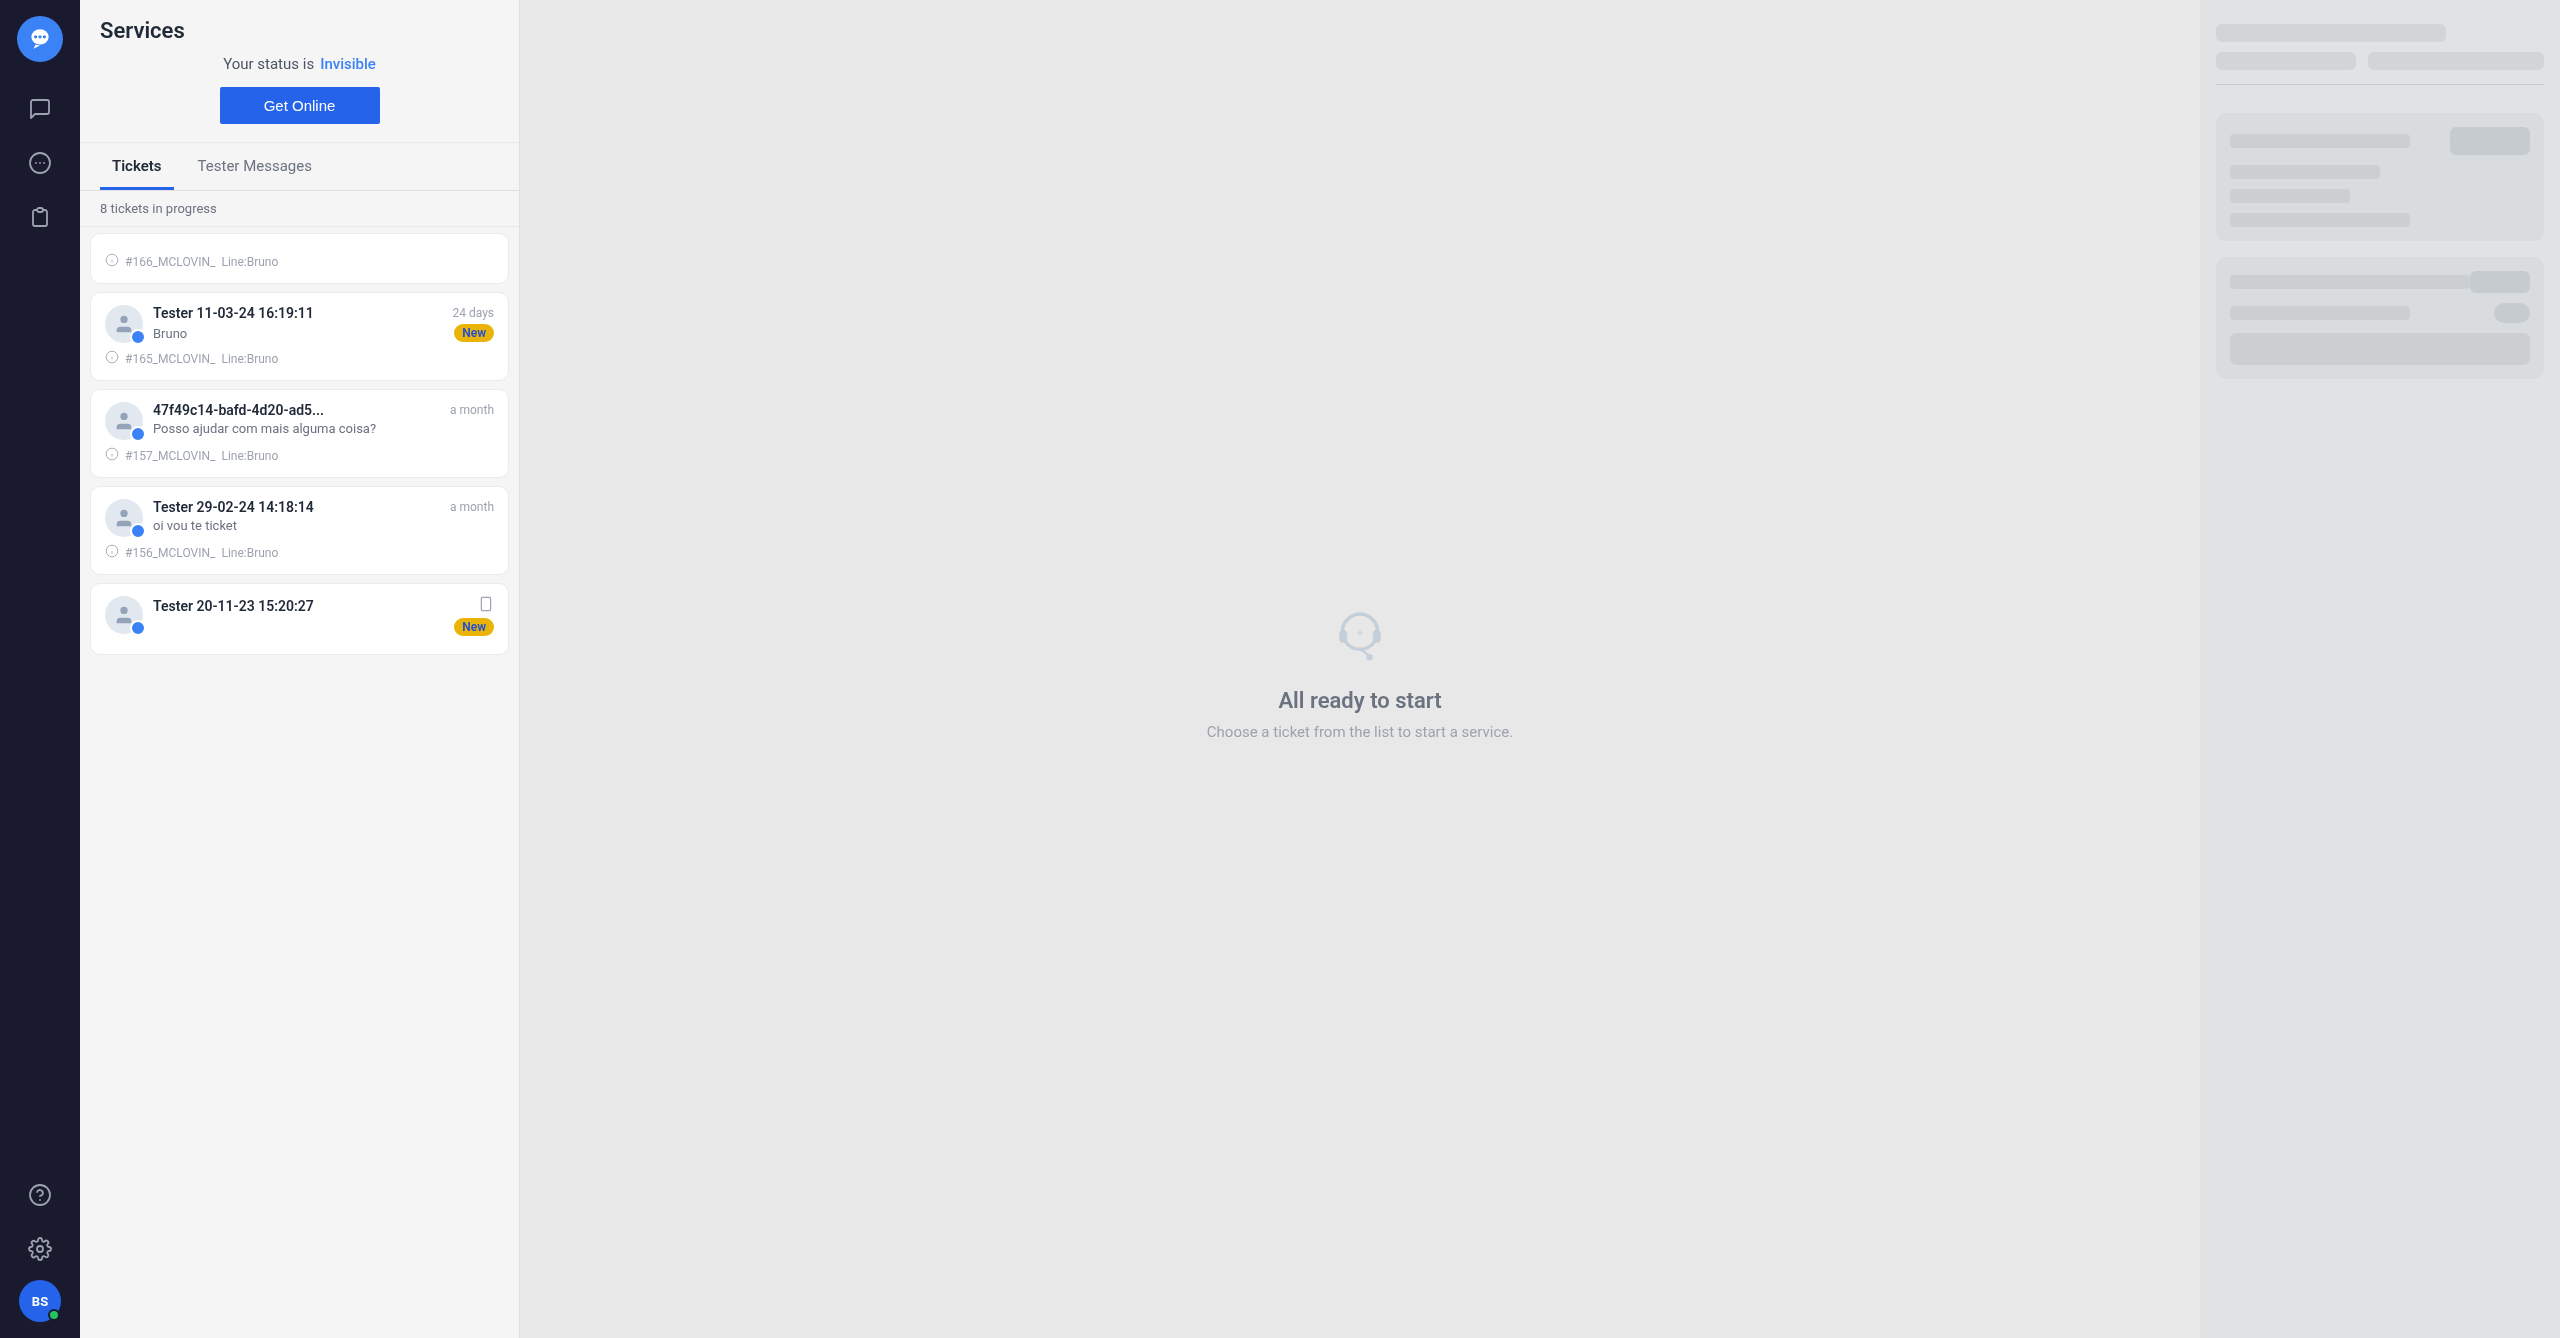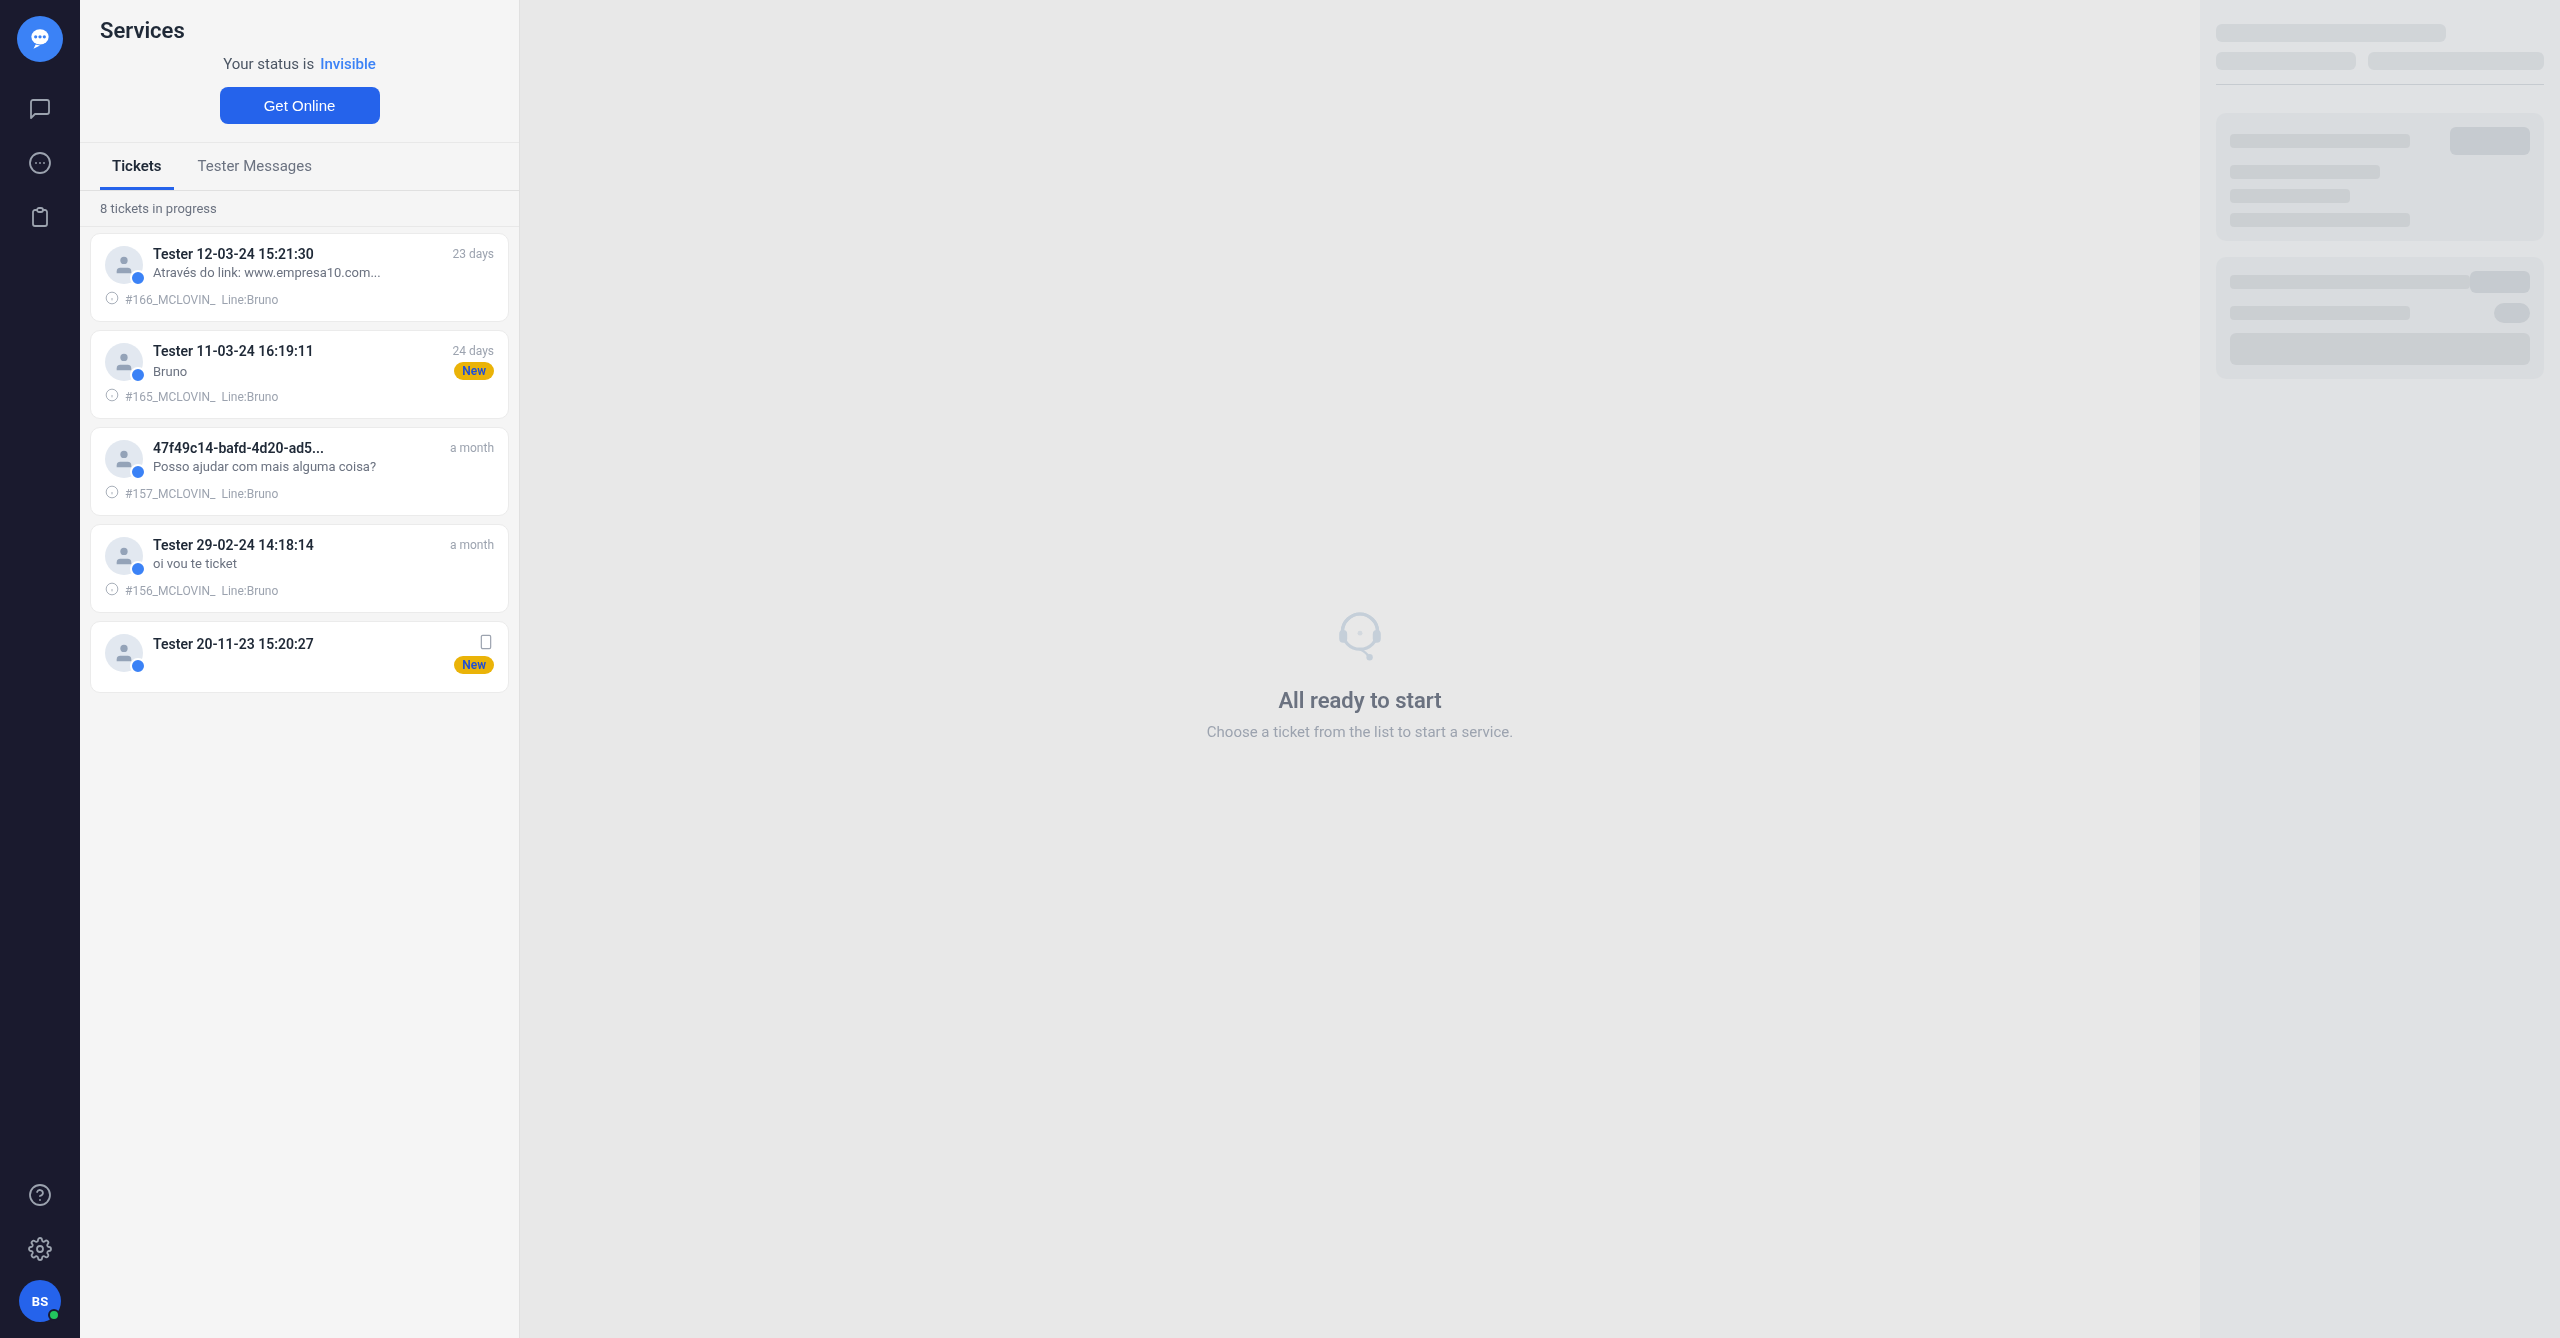--- a/index.html
+++ b/index.html
@@ -107,21 +107,21 @@
       font-weight: 500;
     }
     .get-online-btn {
       display: block;
       width: 160px;
       margin: 0 auto 4px;
       padding: 10px 20px;
       background: #2563eb;
       color: white;
       border: none;
-      border-radius: 8px;
+      border-radius: 2px;
       font-size: 15px;
       font-weight: 500;
       cursor: pointer;
       text-align: center;
     }
 
     
     .tabs {
       display: flex;
       border-bottom: 1px solid #e0e0e0;
@@ -428,40 +428,20 @@
   <div class="tabs">
     <div class="tab active">Tickets</div>
     <div class="tab">Tester Messages</div>
   </div>
 
   <div class="in-progress-label">8 tickets in progress</div>
 
   <div class="ticket-list">
 
     <div class="ticket-item">
-      <div class="ticket-top">
-        <div class="ticket-avatar-wrap">
-          <div class="ticket-avatar">
-            <svg viewBox="0 0 24 24">
-              <path d="M20 21v-2a4 4 0 00-4-4H8a4 4 0 00-4 4v2" fill="#94a3b8"></path>
-              <circle cx="12" cy="7" r="4" fill="#94a3b8"></circle>
-            </svg>
-          </div>
-          <div class="ticket-channel-icon"></div>
-        </div>
-        <div class="ticket-info">
-          <div class="ticket-name-row">
-            <span class="ticket-name">Tester 12-03-24 15:21:30</span>
-            <span class="ticket-age">23 days</span>
-          </div>
-          <div class="ticket-message-row">
-            <span class="ticket-message">Através do link: www.empresa10.com...</span>
-          </div>
-        </div>
-      </div>
       <div class="ticket-footer">
         <span class="ticket-footer-icon">
           <svg viewBox="0 0 24 24">
               <circle cx="12" cy="12" r="10"></circle>
               <line x1="12" y1="16" x2="12" y2="12"></line>
               <line x1="12" y1="8" x2="12.01" y2="8"></line>
             </svg>
         </span>
         <span class="ticket-meta">#166_MCLOVIN_</span>
         <span class="ticket-meta">Line:Bruno</span>

